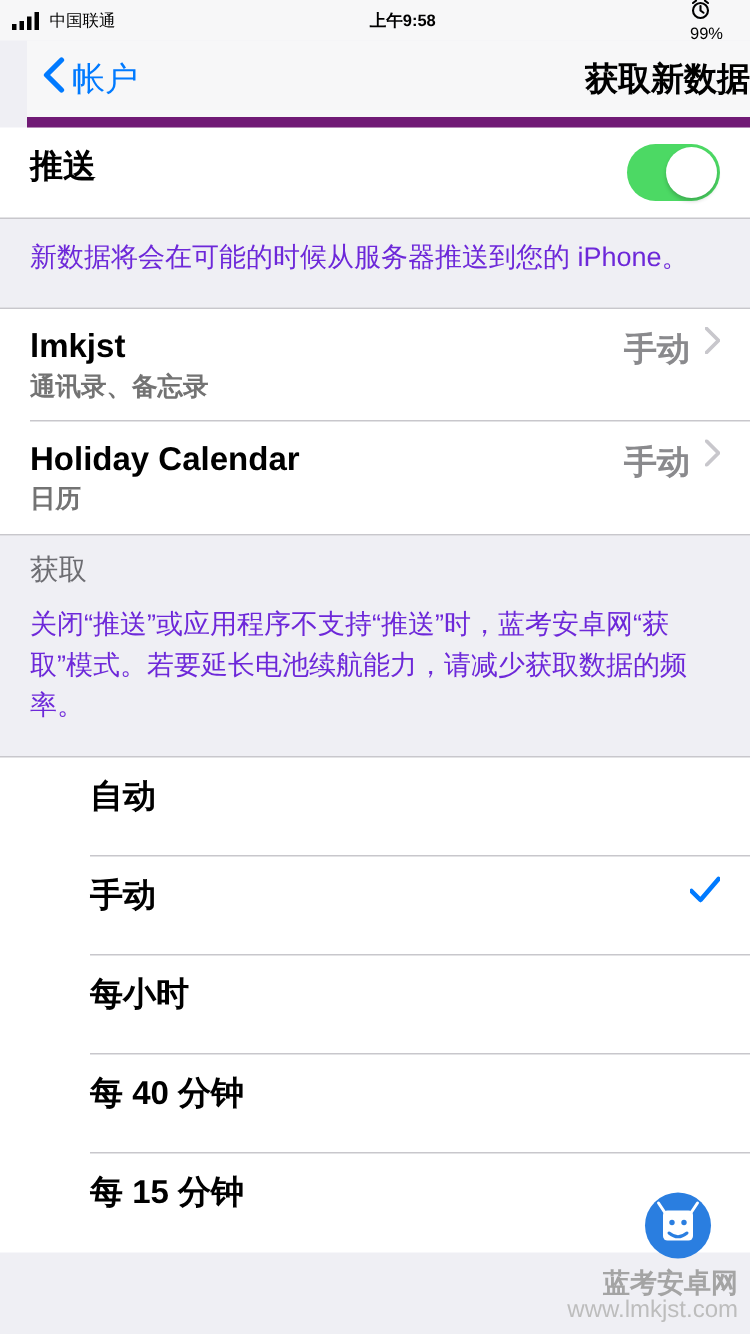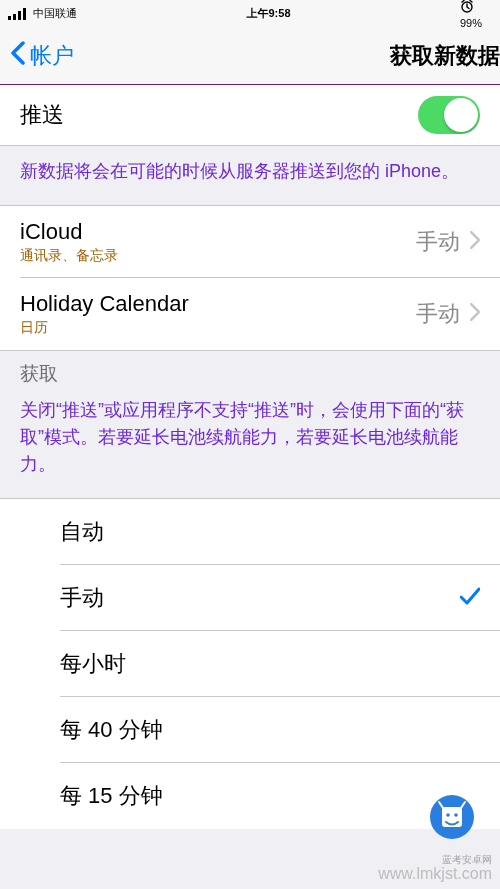--- a/index.html
+++ b/index.html
@@ -41,25 +41,26 @@
     .signal-icon svg, .lock-icon svg, .alarm-icon svg {
       display: block;
     }
     .battery {
       display: flex;
       align-items: center;
     }
     .nav-bar {
       height: 58px;
       background: #f7f7f8;
-      border-bottom: 1px solid #701a75;
+      border-bottom: 7px solid #701a75;
       display: flex;
       align-items: center;
       position: relative;
       padding: 0 10px;
+      margin-left: 18px;
     }
     .back-button {
       display: flex;
       align-items: center;
       color: #007aff;
       font-size: 22px;
     }
     .back-chevron {
       margin-right: 4px;
     }
@@ -70,24 +71,25 @@
       text-align: right;
       font-size: 22px;
       font-weight: 600;
       pointer-events: none;
     }
     .section {
       background: #fff;
     }
     .row {
       display: flex;
-      align-items: center;
+      align-items: flex-start;
       min-height: 57px;
       padding: 11px 20px;
       position: relative;
+      font-weight: bold;
     }
     .row-tall {
       min-height: 72px;
       padding: 12px 20px;
     }
     .row-border::after {
       content: "";
       position: absolute;
       left: 20px;
       right: 0;
@@ -113,22 +115,22 @@
     .row-sub {
       display: flex;
       flex-direction: column;
       flex: 1;
     }
     .row-sub .title {
       font-size: 22px;
       color: #000;
     }
     .row-sub .subtitle {
-      font-size: 14px;
-      color: #a16207;
+      font-size: 17px;
+      color: #737373;
       margin-top: 2px;
     }
     .chevron {
       margin-left: 10px;
       color: #c8c7cc;
     }
     .toggle {
       width: 62px;
       height: 38px;
       background: #4cd964;
@@ -168,23 +170,23 @@
       position: absolute;
       right: 8px;
       bottom: 46px;
       width: 80px;
       height: 60px;
     }
     .watermark-text {
       position: absolute;
       right: 8px;
       bottom: 22px;
-      font-size: 10px;
+      font-size: 18px;
       color: #a4a4a4;
-      font-weight: 400;
+      font-weight: 700;
       margin-top: 48px;
     }
     .watermark-url {
       position: absolute;
       right: 8px;
       bottom: 6px;
       font-size: 16px;
       color: #bdbdbd;
     }
   </style>
@@ -248,21 +250,21 @@
     <div class="toggle">
       <div class="toggle-knob"></div>
     </div>
   </div>
 </div>
 <div class="footer">新数据将会在可能的时候从服务器推送到您的 iPhone。</div>
 
 <div class="section section-top-border section-bottom-border">
   <div class="row row-tall row-border">
     <div class="row-sub">
-      <span class="title">iCloud</span>
+      <span class="title">lmkjst</span>
       <span class="subtitle">通讯录、备忘录</span>
     </div>
     <span class="row-value">手动</span>
     <span class="chevron">
       <svg width="10" height="18" viewBox="0 0 10 18">
           <path d="M1 1 L9 9 L1 17" stroke="#c8c7cc" stroke-width="2.5" fill="none" stroke-linecap="round" stroke-linejoin="round"></path>
         </svg>
     </span>
   </div>
   <div class="row row-tall">
@@ -273,21 +275,21 @@
     <span class="row-value">手动</span>
     <span class="chevron">
       <svg width="10" height="18" viewBox="0 0 10 18">
           <path d="M1 1 L9 9 L1 17" stroke="#c8c7cc" stroke-width="2.5" fill="none" stroke-linecap="round" stroke-linejoin="round"></path>
         </svg>
     </span>
   </div>
 </div>
 
 <div class="header-label" style="">获取</div>
-<div class="footer" style="padding-top:0">关闭“推送”或应用程序不支持“推送”时，会使用下面的“获取”模式。若要延长电池续航能力，若要延长电池续航能力。</div>
+<div class="footer" style="padding-top:0">关闭“推送”或应用程序不支持“推送”时，蓝考安卓网“获取”模式。若要延长电池续航能力，请减少获取数据的频率。</div>
 
 <div class="section section-top-border">
   <div class="row fetch-row row-border">
     <div class="row-label">自动</div>
   </div>
   <div class="row fetch-row row-border">
     <div class="row-label">手动</div>
     <span class="checkmark">
       <svg width="20" height="18" viewBox="0 0 20 18">
           <path d="M1 10 L7 16 L19 2" stroke="#007aff" stroke-width="3" fill="none" stroke-linecap="round" stroke-linejoin="round"></path>

